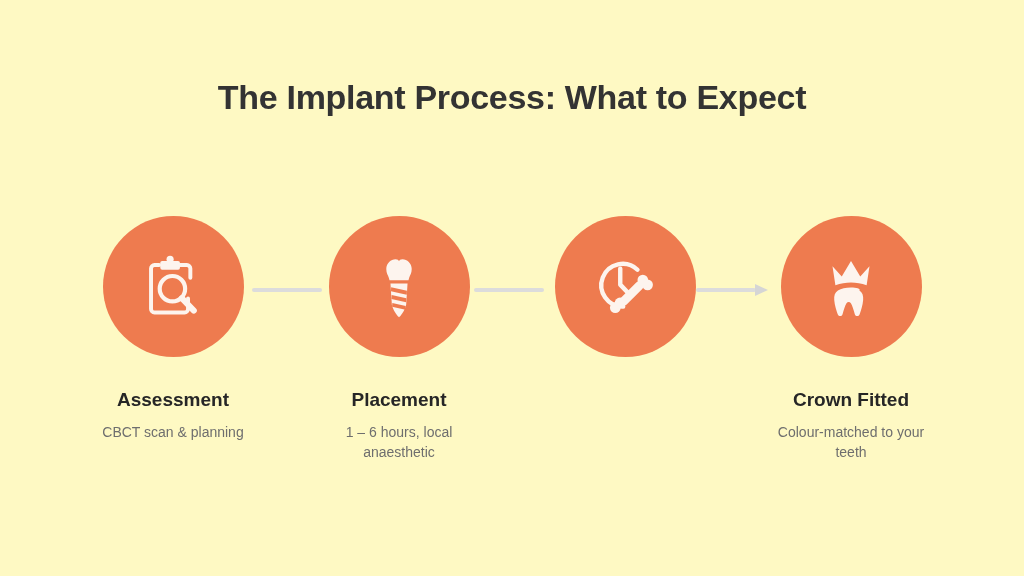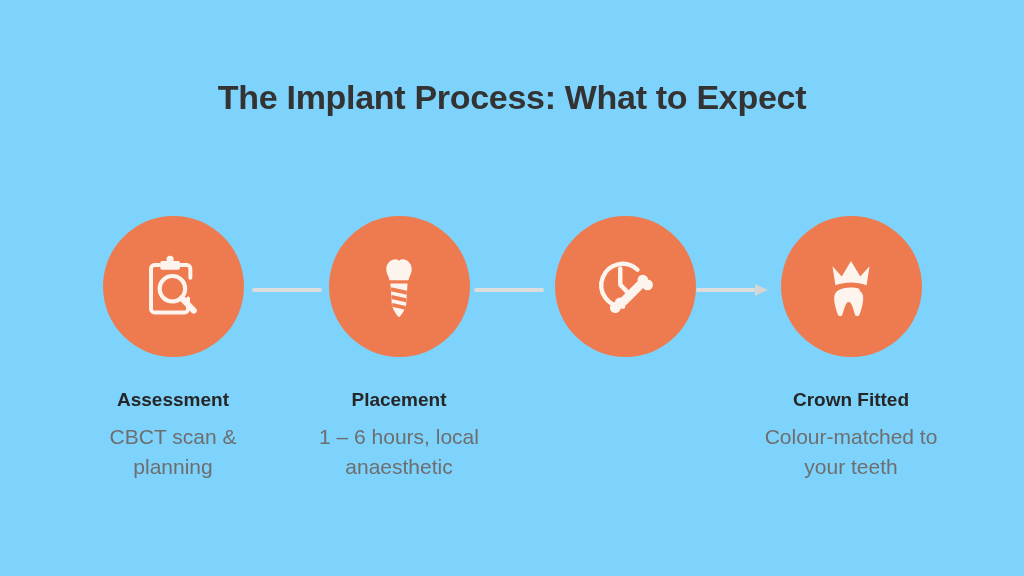--- a/index.html
+++ b/index.html
@@ -5,21 +5,21 @@
   * { margin:0; padding:0; box-sizing:border-box; }
   html, body {
     width:1024px; height:576px;
     background:#fbfbfa;
     font-family:"Liberation Sans", sans-serif;
     overflow:hidden;
   }
   #slide {
     position:relative;
     width:1024px; height:576px;
-    background:#7dd3fc;
+    background:#fef9c3;
   }
   #title {
     position:absolute;
     top:78px; left:0; width:1024px;
     text-align:center;
     font-size:34px;
     font-weight:bold;
     color:#333333;
     letter-spacing:-0.3px;
   }
@@ -52,21 +52,21 @@
   .step-name {
     margin-top:32px;
     font-size:19px;
     font-weight:bold;
     color:#262626;
     text-align:center;
     white-space:nowrap;
   }
   .step-desc {
     margin-top:11px;
-    font-size:21px;
+    font-size:14px;
     color:#6e6e6e;
     text-align:center;
     line-height:1.45;
     max-width:180px;
   }
   
   .connector {
     position:absolute;
     top:284px;
     height:12px;

